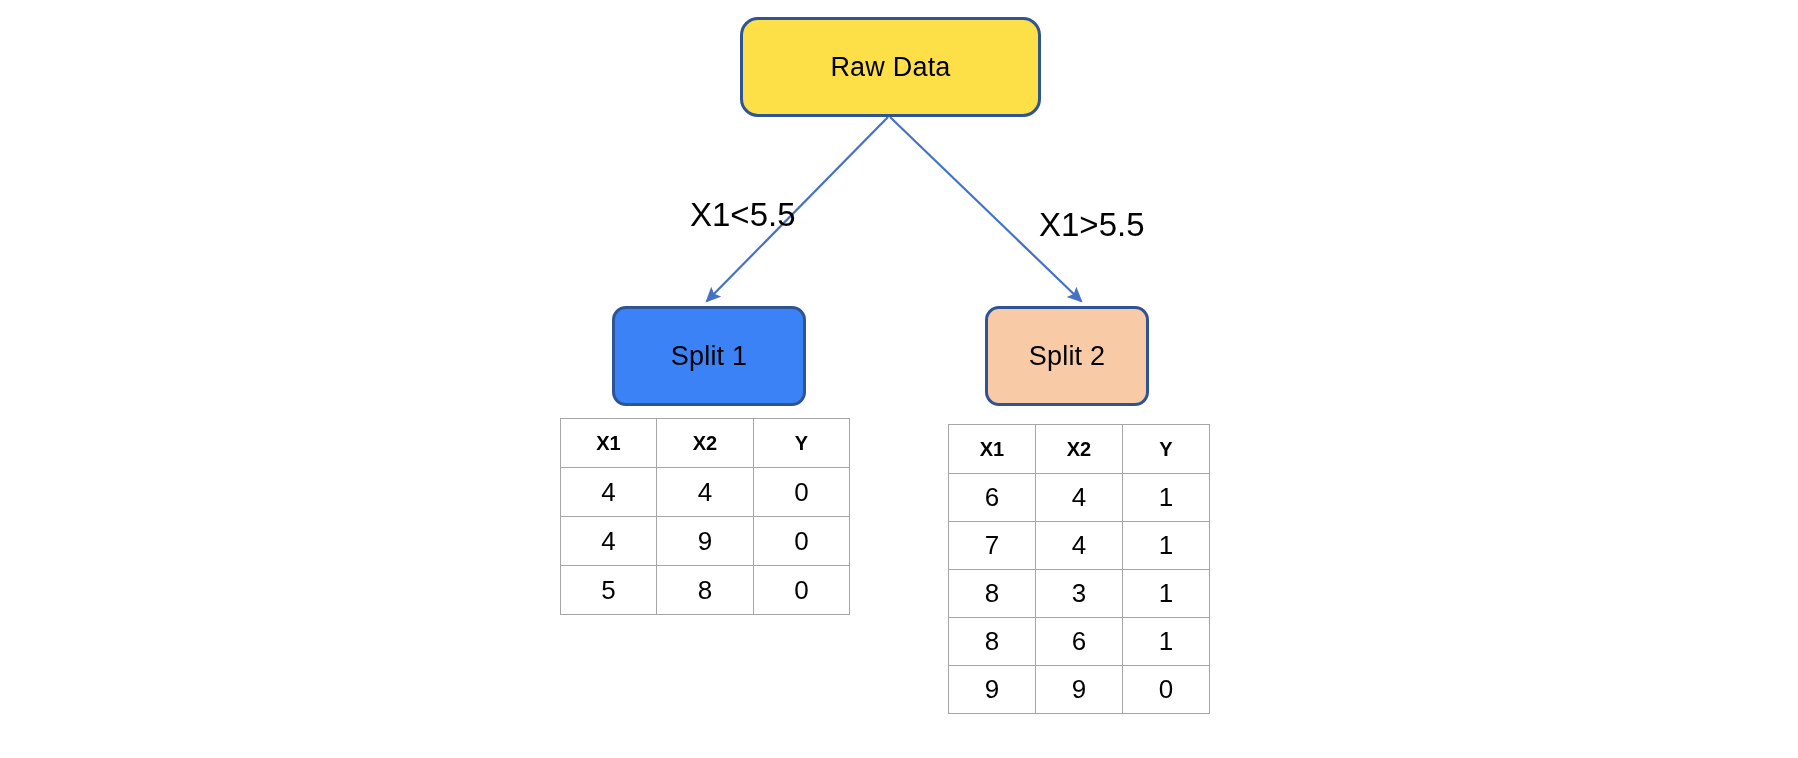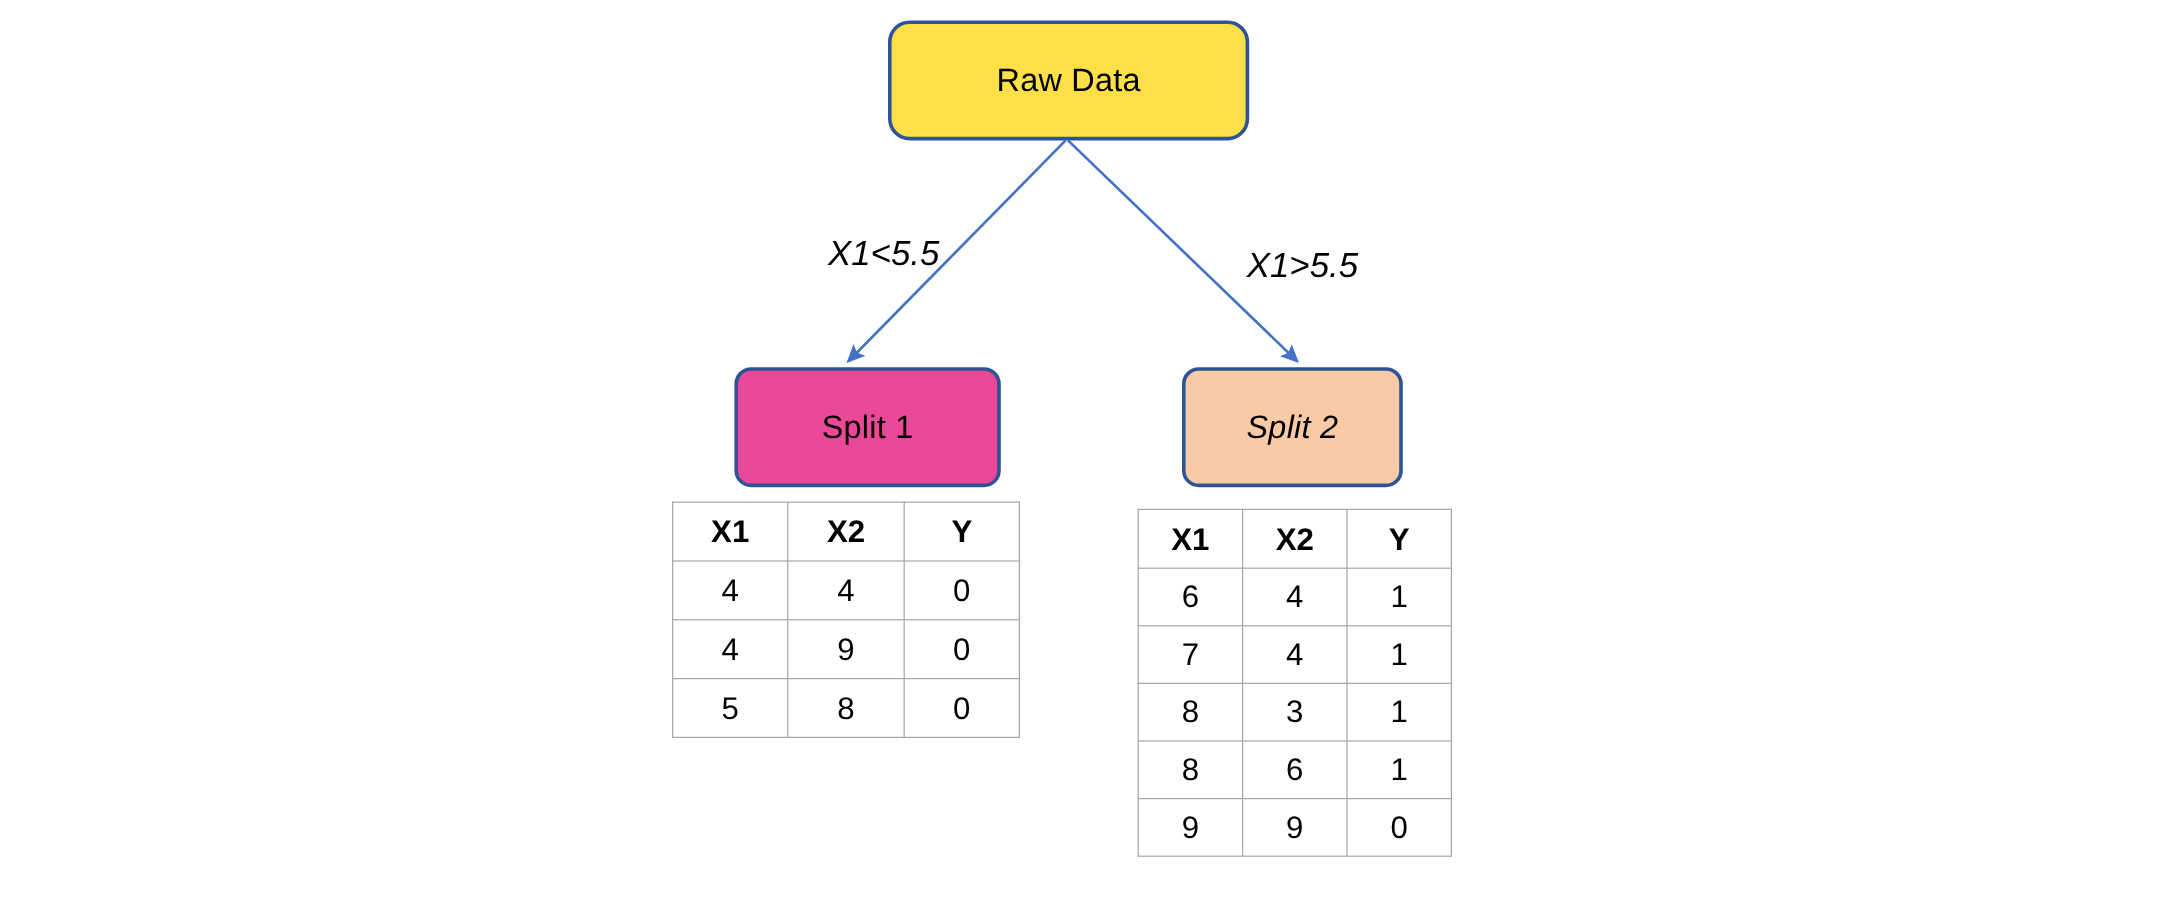--- a/index.html
+++ b/index.html
@@ -38,51 +38,49 @@
     left: 740px;
     top: 17px;
     width: 301px;
     height: 100px;
     background: #fde047;
     border-radius: 18px;
   }
   #node-split1 {
     left: 612px;
     top: 306px;
-    width: 222px;
+    width: 194px;
     height: 100px;
-    background: #ec4899;
+    background: #3b82f6;
   }
   #node-split2 {
     left: 985px;
     top: 306px;
-    width: 184px;
+    width: 164px;
     height: 100px;
     background: #F8CBA6;
-    font-style: italic;
   }
 
   
   #connectors {
     position: absolute;
     left: 0;
     top: 0;
     width: 1798px;
     height: 758px;
     pointer-events: none;
   }
 
   
   .edge-label {
     position: absolute;
-    font-size: 29px;
+    font-size: 33px;
     line-height: 1;
     color: #000000;
     white-space: nowrap;
-    font-style: italic;
   }
   #edge-label-left  { left: 690px;  top: 198px; }
   #edge-label-right { left: 1039px; top: 208px; }
 
   
   .data-table {
     position: absolute;
     border-collapse: collapse;
     background: #FFFFFF;
     table-layout: fixed;
@@ -90,21 +88,21 @@
   .data-table th,
   .data-table td {
     border: 1.5px solid #A6A6A6;
     text-align: center;
     vertical-align: middle;
     color: #000000;
     padding: 0;
   }
   .data-table th {
     font-weight: bold;
-    font-size: 26px;
+    font-size: 20px;
   }
   .data-table td {
     font-weight: normal;
     font-size: 26px;
   }
 
   #table-split1 {
     left: 560px;
     top: 418px;
     width: 289px;

